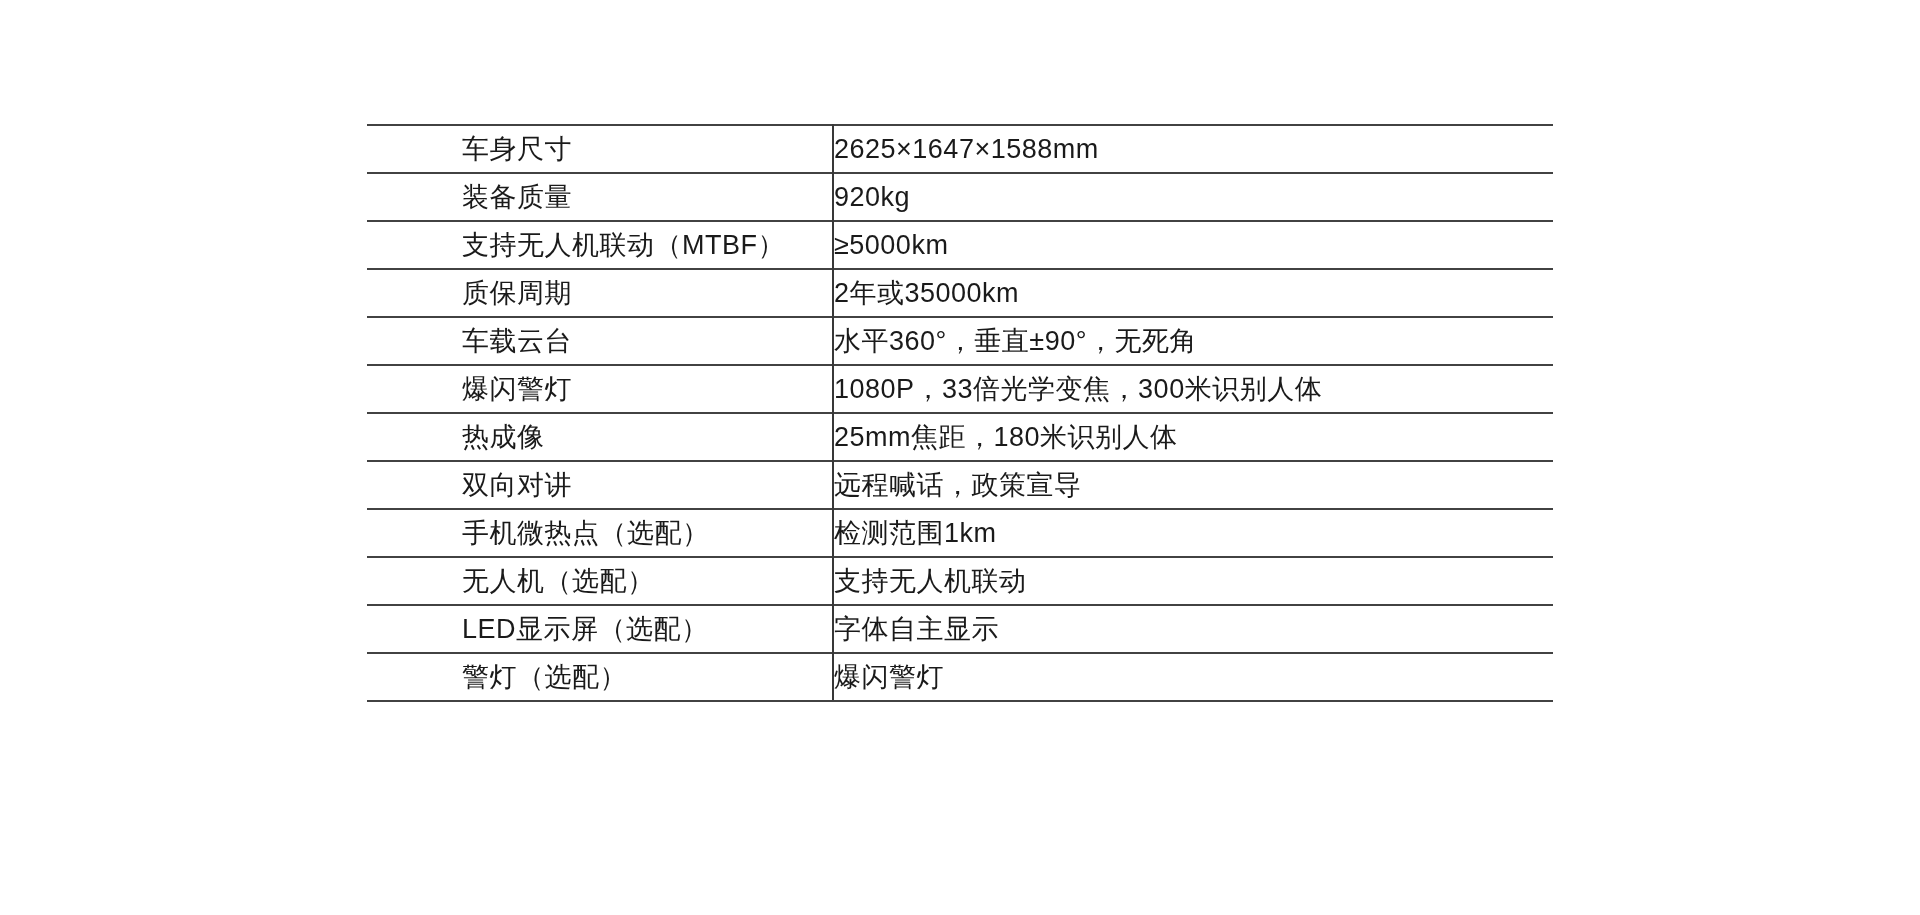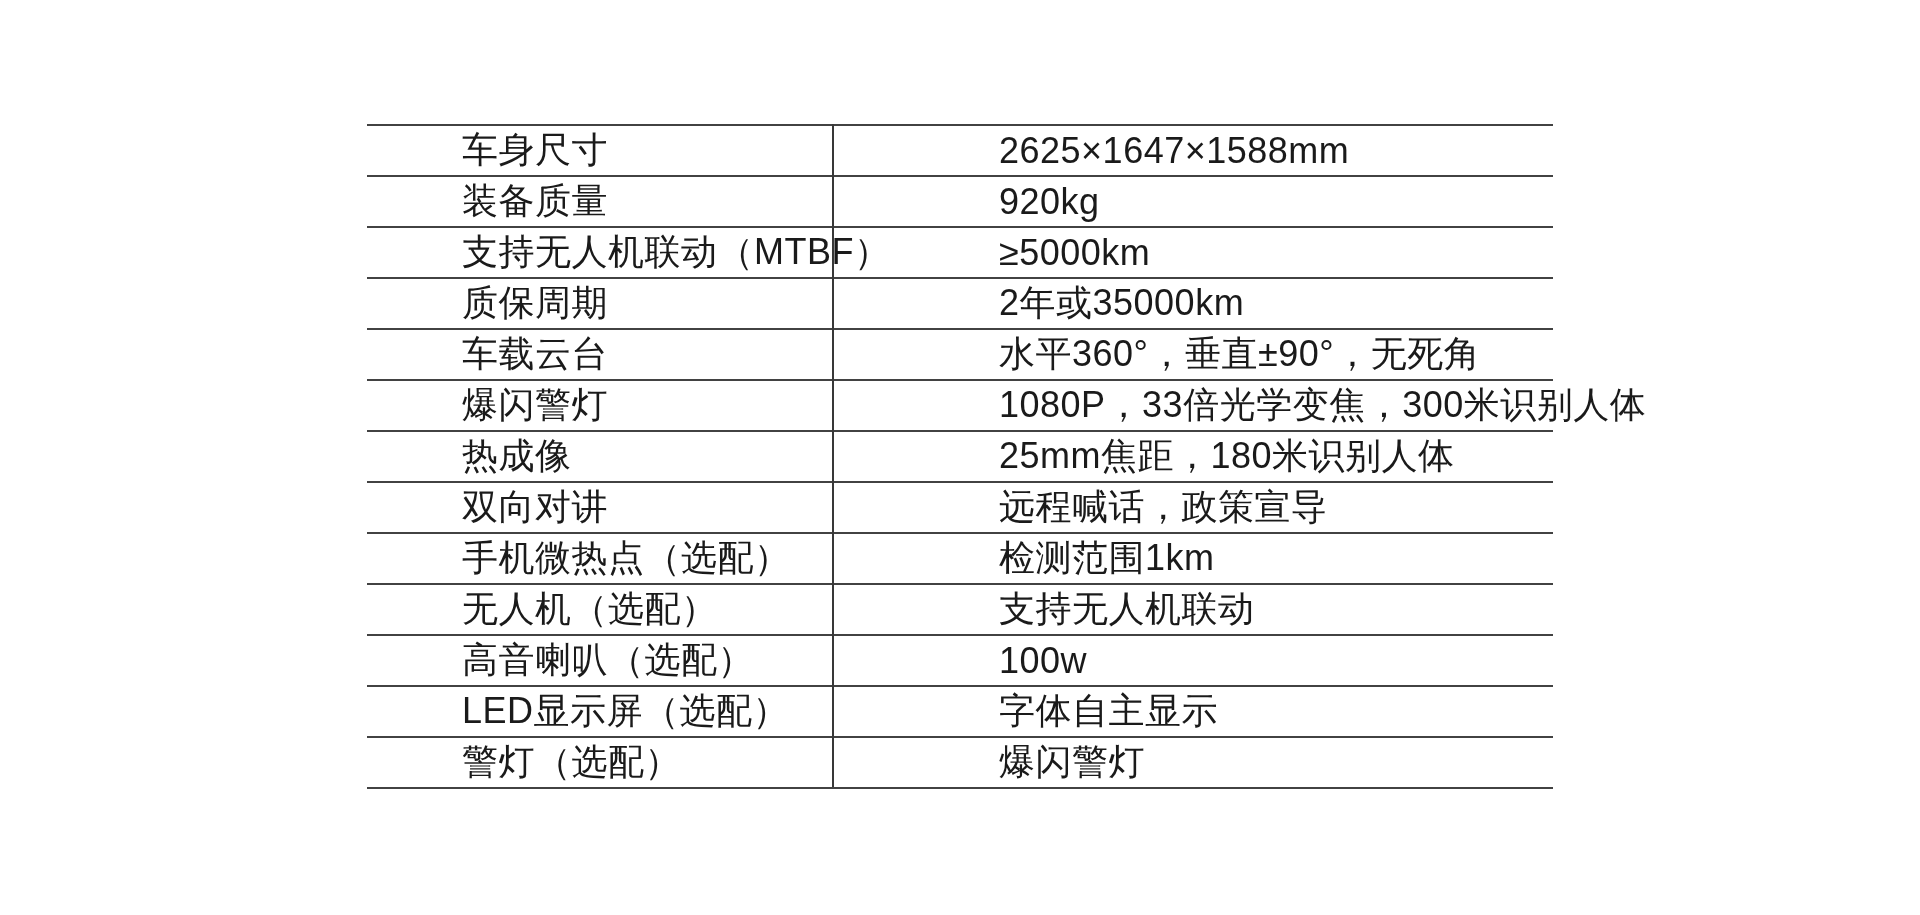--- a/index.html
+++ b/index.html
@@ -20,38 +20,37 @@
     left: 367px;
     top: 124px;
     width: 1186px;
     border-collapse: collapse;
     table-layout: fixed;
   }
   .spec-table td {
     height: 48px;
     box-sizing: border-box;
     border-top: 2px solid var(--line-color, #424242);
-    font-size: 36px;
+    font-size: 27px;
     font-weight: 500;
     letter-spacing: 0.5px;
     padding: 0;
     vertical-align: middle;
     white-space: nowrap;
     overflow: visible;
   }
   .spec-table tr:last-child td {
     border-bottom: 2px solid var(--line-color, #424242);
   }
   td.label-cell {
     width: 466px;
     border-right: 2px solid var(--divider-color, #383838);
     padding-left: 95px;
   }
   td.value-cell {
-    padding-left: 165px;
     margin-left: 40px;
   }
 </style>
 </head>
 <body style="background: rgb(255, 255, 255); color: rgb(26, 26, 26);">
 
 <table class="spec-table">
   <tbody id="spec-rows">
       <tr>
     <td class="label-cell">车身尺寸</td>
@@ -87,24 +86,20 @@
   </tr>
       <tr>
     <td class="label-cell">手机微热点（选配）</td>
     <td class="value-cell">检测范围1km</td>
   </tr>
       <tr>
     <td class="label-cell">无人机（选配）</td>
     <td class="value-cell">支持无人机联动</td>
   </tr>
       <tr>
-    <td class="label-cell">高音喇叭（选配）</td>
-    <td class="value-cell">100w</td>
-  </tr>
-      <tr>
     <td class="label-cell">LED显示屏（选配）</td>
     <td class="value-cell">字体自主显示</td>
   </tr>
       <tr>
     <td class="label-cell">警灯（选配）</td>
     <td class="value-cell">爆闪警灯</td>
   </tr>
     </tbody>
 </table>
 

